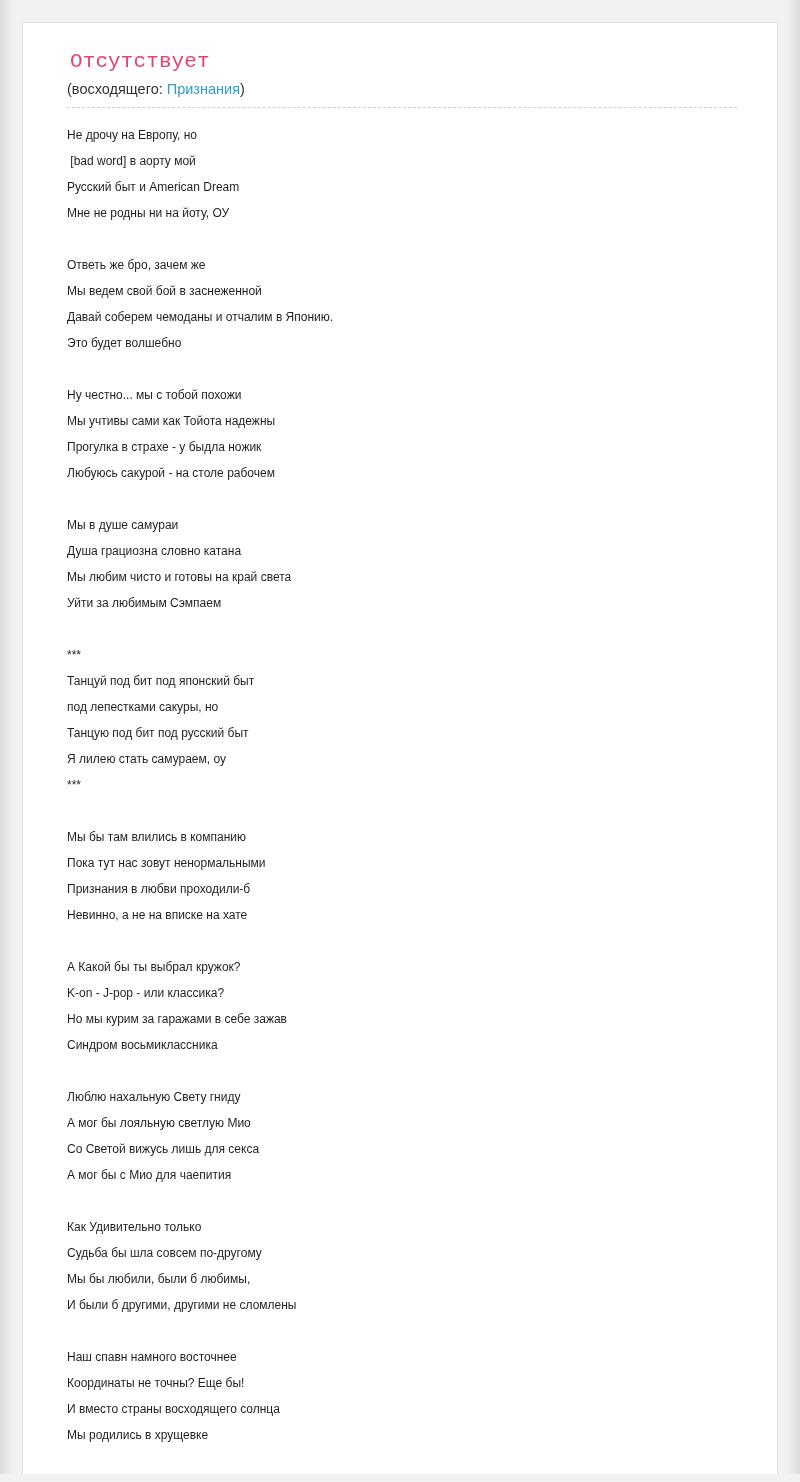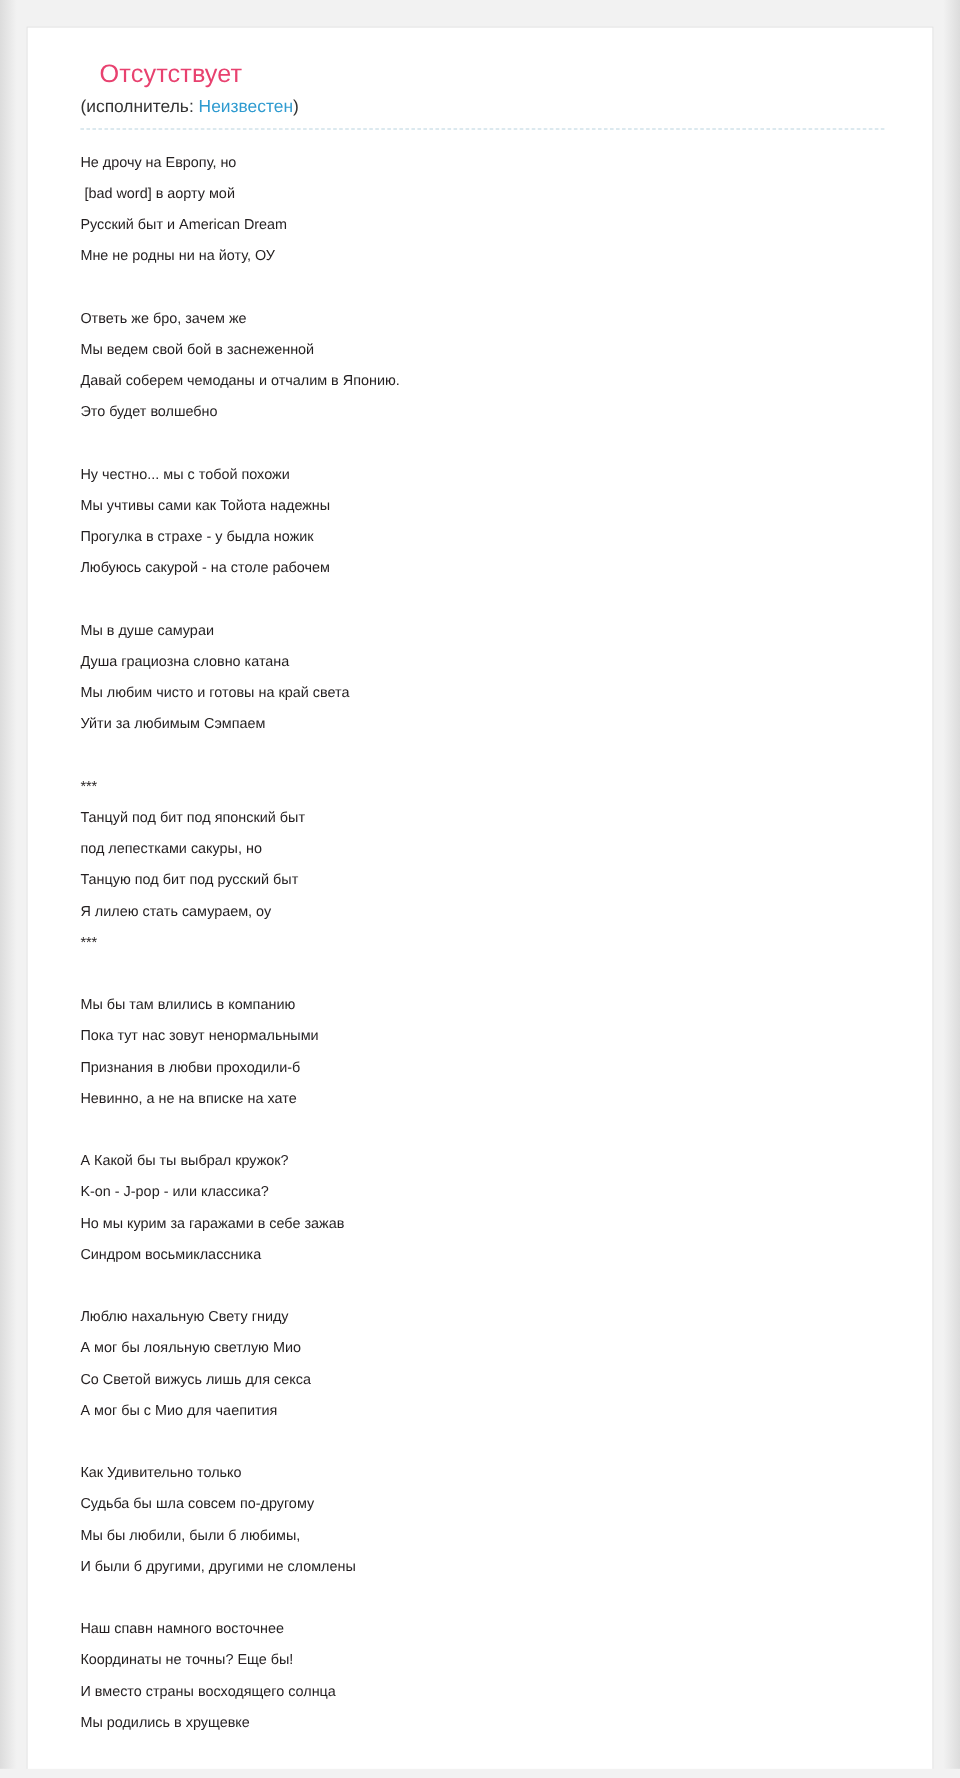--- a/index.html
+++ b/index.html
@@ -27,22 +27,23 @@
     border: 1px solid #e3e3e3;
     box-sizing: border-box;
     min-height: 1460px;
     padding: 26px 40px 30px 44px;
   }
   .song-title {
     color: #e8416f;
     font-size: 21px;
     line-height: 26px;
     font-weight: normal;
-    margin: 0 0 6px 16px;
+    margin: 0 0 6px 3px;
     letter-spacing: 0.1px;
+    font-family: Liberation Mono, monospace;
   }
   .artist-line {
     font-size: 14.5px;
     color: #333333;
     padding-bottom: 10px;
     border-bottom: 1px dashed #b9d4e0;
     margin-bottom: 14px;
   }
   .artist-line .paren {
     color: #333333;
@@ -92,21 +93,21 @@
 </head>
 <body>
 
 <div class="page">
   <div class="scroll-shadow-left"></div>
   <div class="scroll-shadow-right"></div>
 
   <div class="sheet">
     <h1 class="song-title">Отсутствует</h1>
 
-    <div class="artist-line"><span class="paren">(</span><span class="artist-label">исполнитель:</span> <a class="artist-link" href="#">Неизвестен</a><span class="paren">)</span></div>
+    <div class="artist-line"><span class="paren">(</span><span class="artist-label">восходящего:</span> <a class="artist-link" href="#">Признания</a><span class="paren">)</span></div>
 
     <div class="lyrics">Не дрочу на Европу, но
  [bad word] в аорту мой
 Русский быт и American Dream
 Мне не родны ни на йоту, ОУ
 
 Ответь же бро, зачем же
 Мы ведем свой бой в заснеженной
 Давай соберем чемоданы и отчалим в Японию.
 Это будет волшебно

